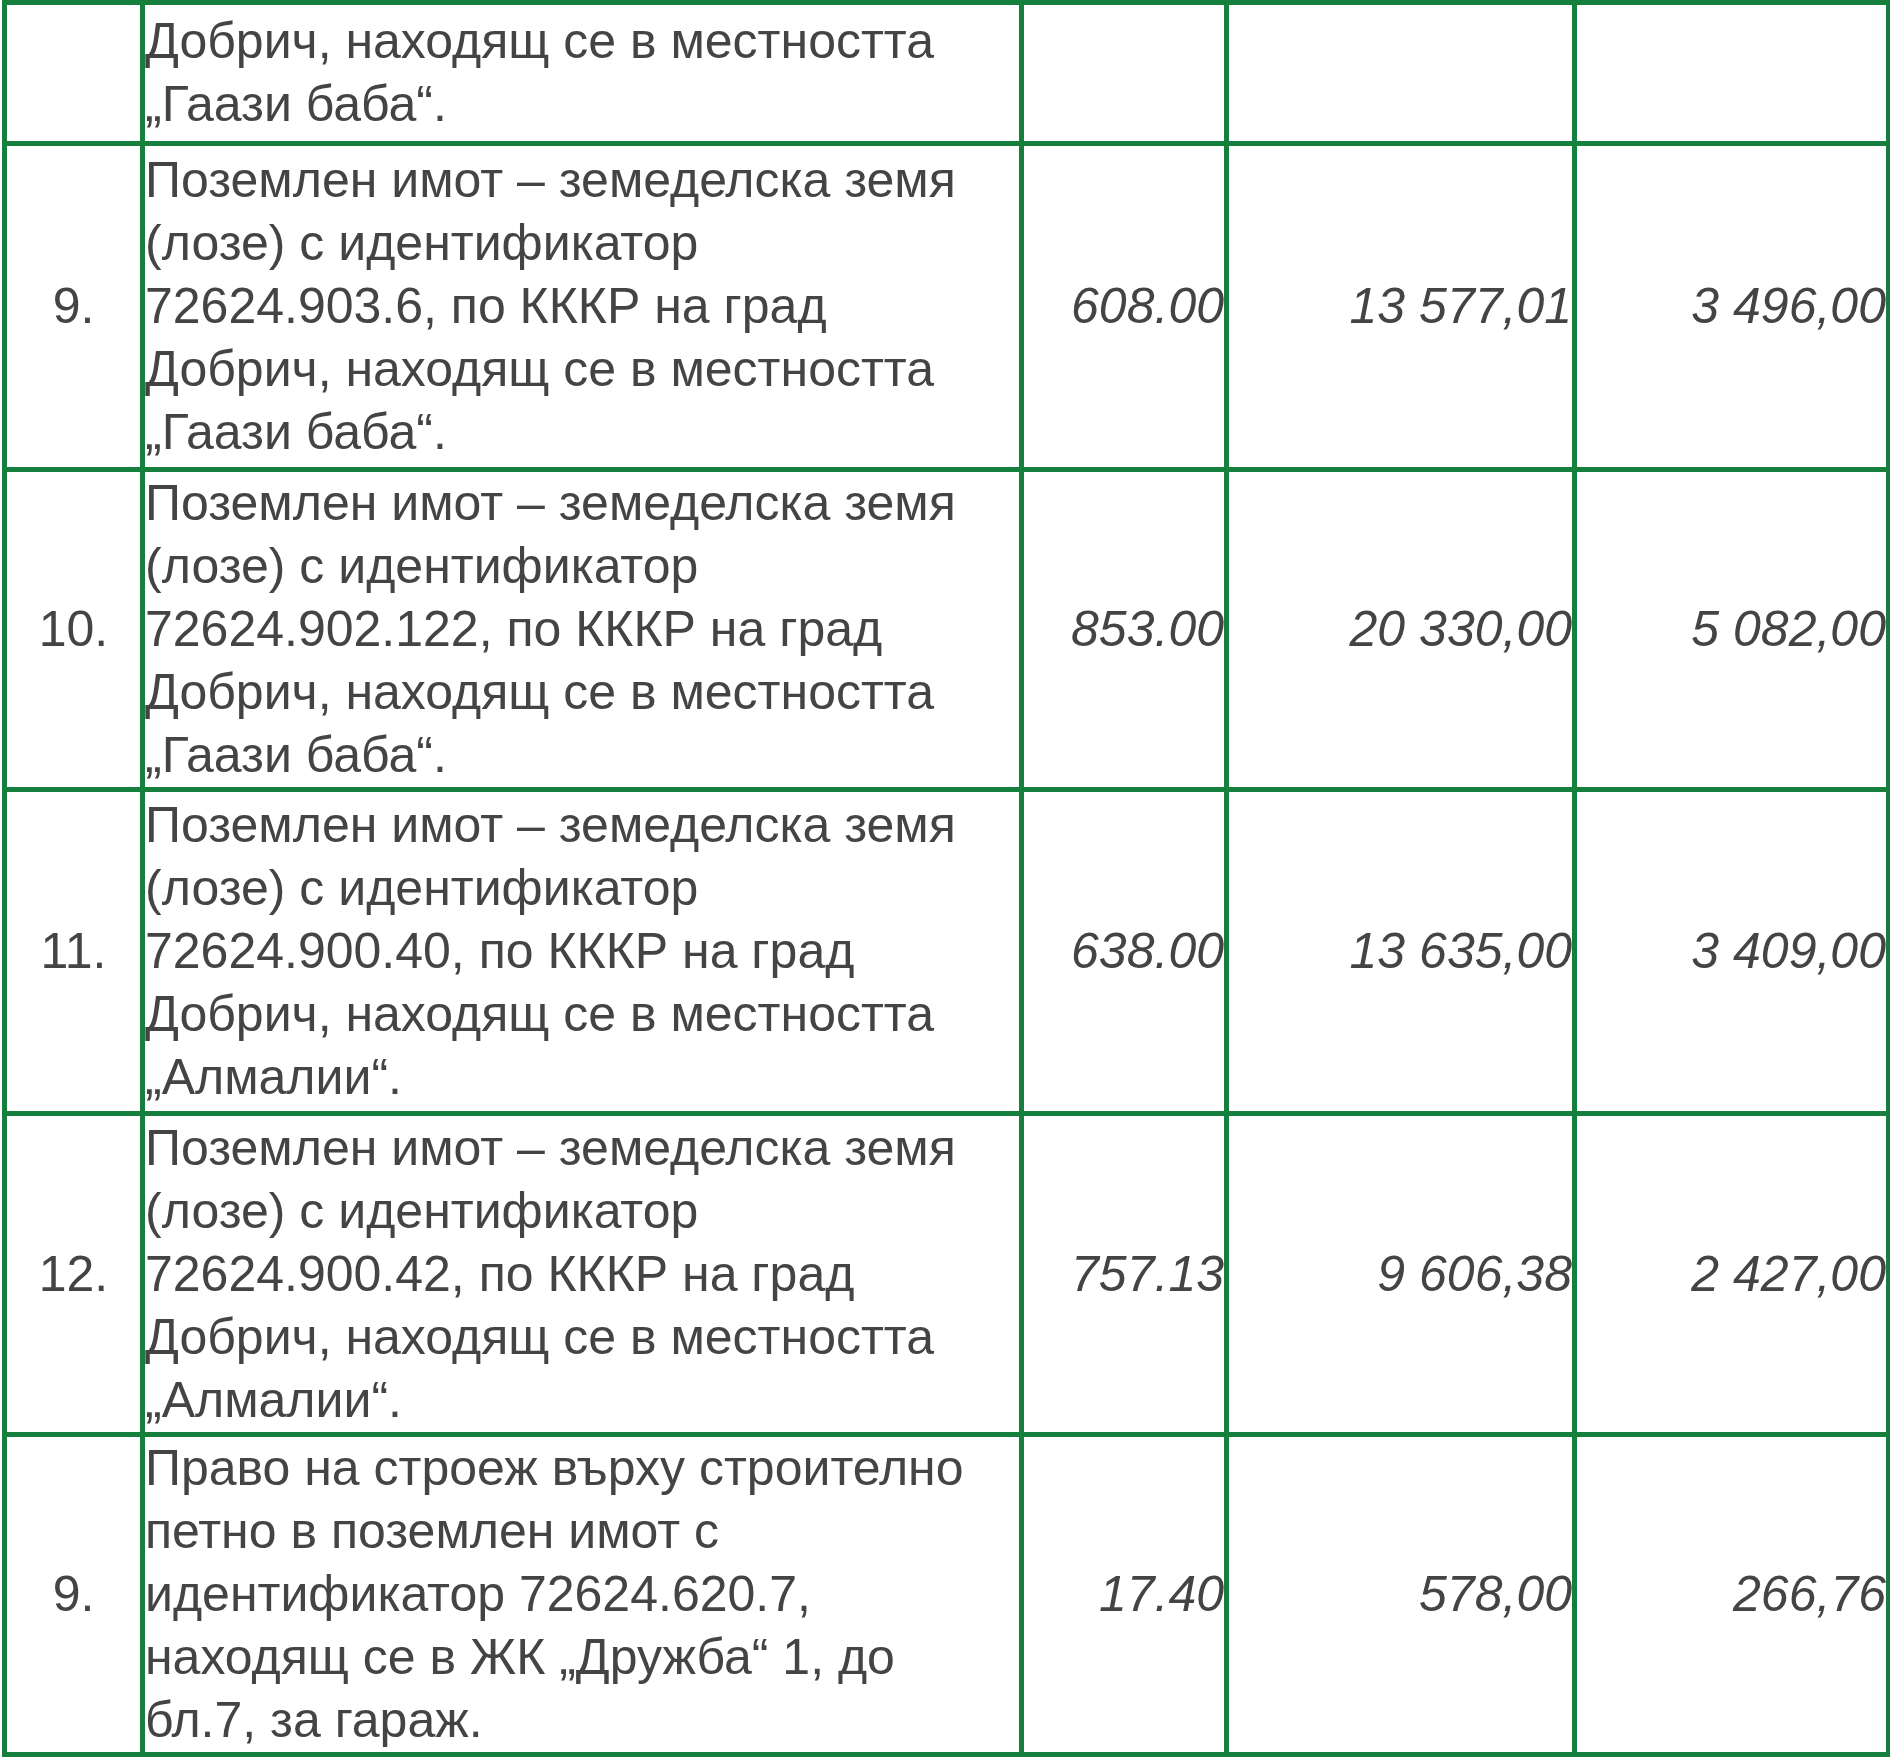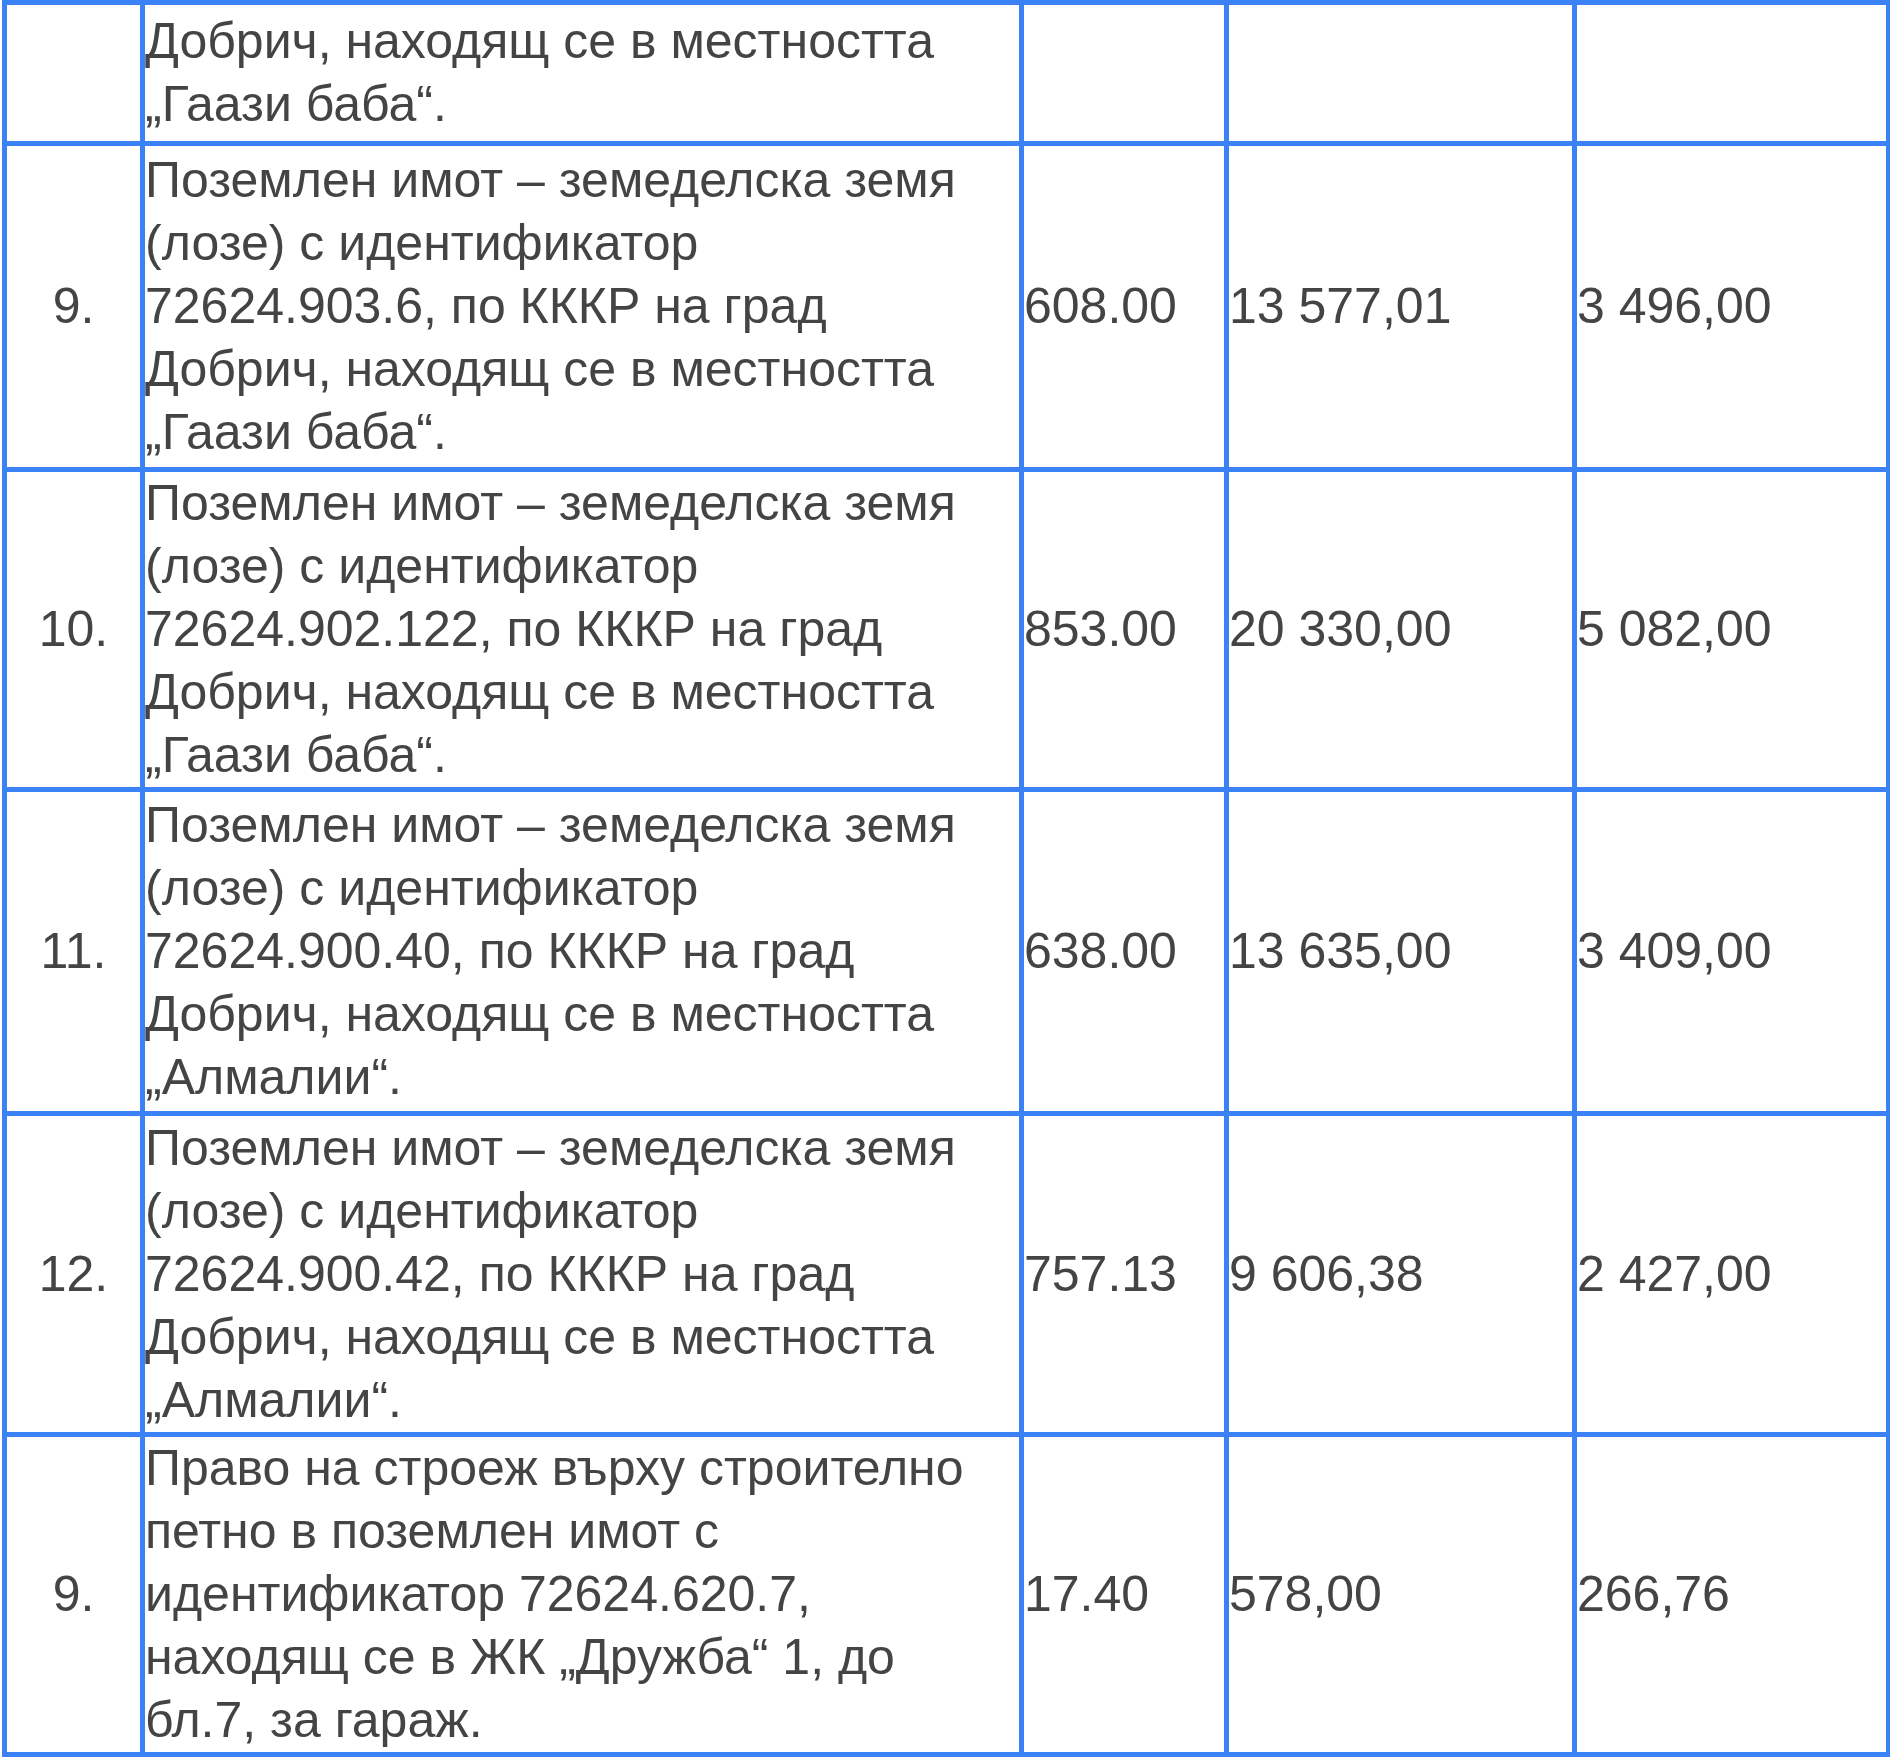--- a/index.html
+++ b/index.html
@@ -14,38 +14,39 @@
     overflow: hidden;
     font-family: "Liberation Sans", "DejaVu Sans", sans-serif;
   }
   table.doc-table {
     border-collapse: collapse;
     table-layout: fixed;
     width: 1884px;
     margin-left: 2px;
   }
   table.doc-table td {
-    border: 5px solid #3b82f6;
+    border: 5px solid #15803d;
     color: #444444;
     font-size: 50px;
     line-height: 63px;
     vertical-align: middle;
     overflow: hidden;
     padding: 0;
   }
   td.cell-no {
     text-align: center;
   }
   td.cell-desc {
     text-align: left;
     padding: 6px 20px 6px 8px;
     white-space: pre-line;
   }
   td.cell-num {
-    text-align: left;
+    text-align: right;
+    font-style: italic;
   }
   tr.row-partial { height: 141px; }
   tr.row-9  { height: 326px; }
   tr.row-10 { height: 314px; }
   tr.row-11 { height: 324px; }
   tr.row-12 { height: 321px; }
   tr.row-13 { height: 315px; }
 </style>
 </head>
 <body>

